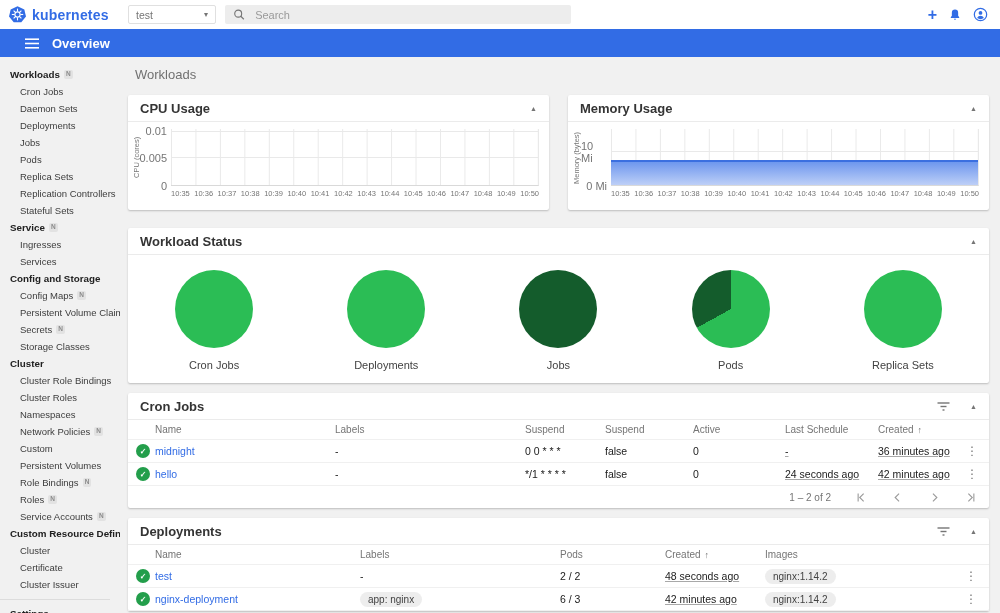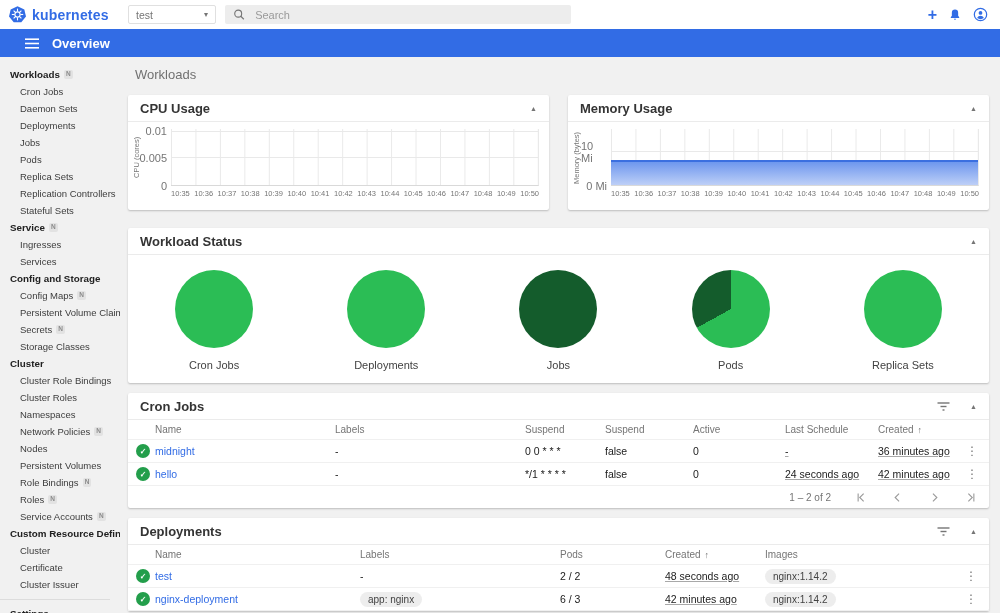--- a/index.html
+++ b/index.html
@@ -276,21 +276,21 @@
           <span class="side-label">Namespaces</span>
 
         </div>
 
         <div class="side-row item">
           <span class="side-label">Network Policies</span>
           <span class="ns-badge">N</span>
         </div>
 
         <div class="side-row item">
-          <span class="side-label">Nodes</span>
+          <span class="side-label">Custom</span>
 
         </div>
 
         <div class="side-row item">
           <span class="side-label">Persistent Volumes</span>
 
         </div>
 
         <div class="side-row item">
           <span class="side-label">Role Bindings</span>

